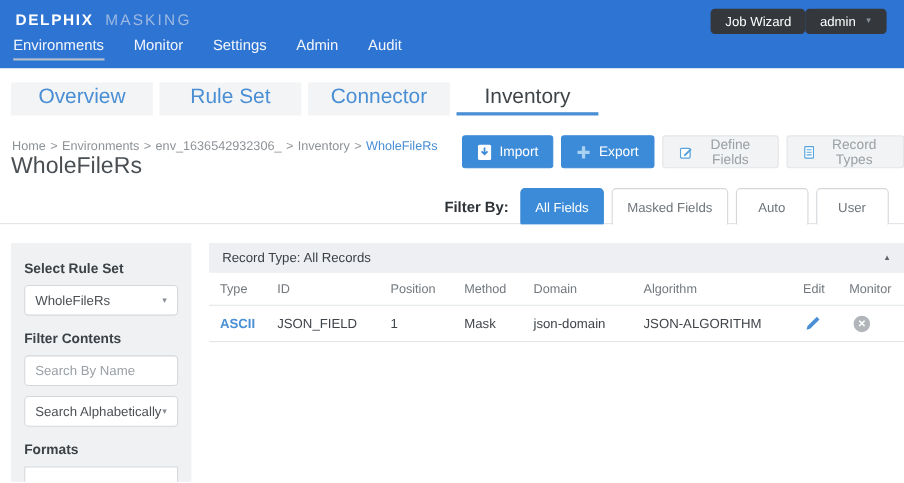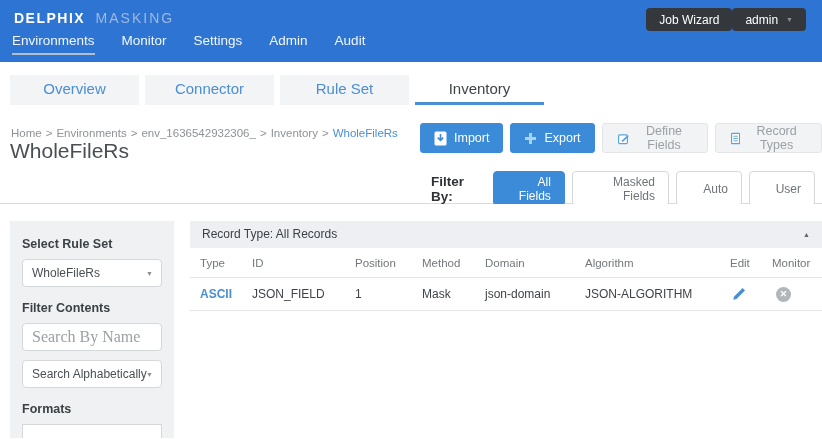--- a/index.html
+++ b/index.html
@@ -15,53 +15,53 @@
   .nav-item { color:#f2f6fb; font-size:13.5px; padding-bottom:5px; cursor:default; }
   .nav-item.active { border-bottom:2.5px solid #b3bfce; }
   .header-actions { position:absolute; right:16px; top:8px; display:flex; }
   .hdr-btn { background:#34383d; color:#fff; border:none; border-radius:4px;
     font-size:12px; font-family:inherit; height:23px; padding:0 13px; display:flex;
     align-items:center; gap:8px; }
   .caret { font-size:7px; color:#8a9096; }
 
   
   .tabs-bar { display:flex; padding:13px 0 0 10px; gap:6px; background:#fff; }
-  .tab { width:129px; height:30px; line-height:28px; text-align:center; font-size:15px;
+  .tab { width:129px; height:30px; line-height:28px; text-align:center; font-size:19px;
     background:#f3f4f6; color:#4a8fd4; }
   .tab.active { background:#fff; color:#3f4449; border-bottom:3px solid #4a8fd4; }
 
   
   .content-header { position:relative; height:99px; border-bottom:1px solid #d8dbde; }
   .breadcrumb { position:absolute; left:11px; top:22px; font-size:11.5px; color:#8d9297; }
   .breadcrumb .sep { margin:0 4px; }
   .crumb-current { color:#4a8fd4; }
   .page-title { position:absolute; left:10px; top:34px; font-size:21px; color:#4a4f54; }
   .action-buttons { position:absolute; left:420px; top:18px; display:flex; gap:7px; }
   .act-btn { height:30px; border-radius:3px; font-size:12.5px; font-family:inherit;
     display:flex; align-items:center; gap:7px; padding:0 13px; border:1px solid transparent; }
   .act-primary { background:#3c8bd8; color:#fff; border-color:#3c8bd8; }
   .act-secondary { background:#f2f3f4; color:#9aa0a5; border-color:#e3e5e8; padding:0 15px; }
-  .filter-row { position:absolute; left:431px; top:66px; display:flex; align-items:center; }
+  .filter-row { position:absolute; left:404px; top:66px; display:flex; align-items:center; }
   .filter-label { font-size:13.5px; font-weight:bold; color:#2f3337; margin-right:10px; }
   .filter-btn { height:35px; min-width:66px; padding:0 13px; border-radius:4px; font-size:12px;
-    font-family:inherit; background:#fff; border:1px solid #d4d7da; color:#6e7479; margin-right:7px;text-align:right; }
+    font-family:inherit; background:#fff; border:1px solid #d4d7da; color:#6e7479; margin-right:7px; }
   .filter-btn.active { background:#3c8bd8; border-color:#3c8bd8; color:#fff; }
 
   
   .main-area { position:relative; height:234px; background:#fff; }
 
   .sidebar { position:absolute; left:10px; top:17px; width:164px; height:217px;
     background:#eff1f3; padding:16px 12px; overflow:hidden; }
   .side-label { font-size:12.5px; font-weight:bold; color:#3c4146; }
   .side-select, .side-input { position:relative; margin-top:8px; height:28px; width:140px;
     background:#fff; border:1px solid #d5d8db; border-radius:4px; font-size:12px;
     color:#4a4f54; display:flex; align-items:center; padding:0 9px; }
   .side-select .caret { position:absolute; right:8px; top:10px; }
-  .side-input input { border:none; outline:none; width:100%; font-size:16px;
-    font-family:Liberation Serif, serif; color:#4a4f54; background:transparent; }
+  .side-input input { border:none; outline:none; width:100%; font-size:12px;
+    font-family:Liberation Sans, sans-serif; color:#4a4f54; background:transparent; }
   .side-input input::placeholder { color:#9aa0a6; }
   .mt14 { margin-top:14px; }
   .formats-box { margin-top:8px; width:140px; height:52px; background:#fff;
     border:1px solid #d5d8db; }
 
   .table-panel { position:absolute; left:190px; top:17px; width:632px; }
   .group-header { position:relative; height:27px; background:#edeff2; line-height:27px;
     padding:0 12px; font-size:12px; font-weight:normal; color:#3c4146; }
   .collapse-arrow { position:absolute; right:12px; top:0; font-size:7px; color:#5f646a; }
   .grid-row { display:grid; grid-template-columns:52px 103px 67px 63px 100px 145px 42px 1fr;
@@ -95,22 +95,22 @@
     </button>
     <button class="hdr-btn">
       <span>admin</span>
       <span class="caret">▼</span>
     </button>
   </div>
 </div>
 
 <div class="tabs-bar">
   <div class="tab">Overview</div>
+  <div class="tab">Rule Set</div>
   <div class="tab">Connector</div>
-  <div class="tab">Rule Set</div>
   <div class="tab active">Inventory</div>
 </div>
 
 <div class="content-header">
   <div class="breadcrumb">
     <span>Home</span><span class="sep">&gt;</span><span>Environments</span><span class="sep">&gt;</span><span>env_1636542932306_</span><span class="sep">&gt;</span><span>Inventory</span><span class="sep">&gt;</span><span class="crumb-current">WholeFileRs</span>
   </div>
   <div class="page-title">WholeFileRs</div>
 
   <div class="action-buttons">

